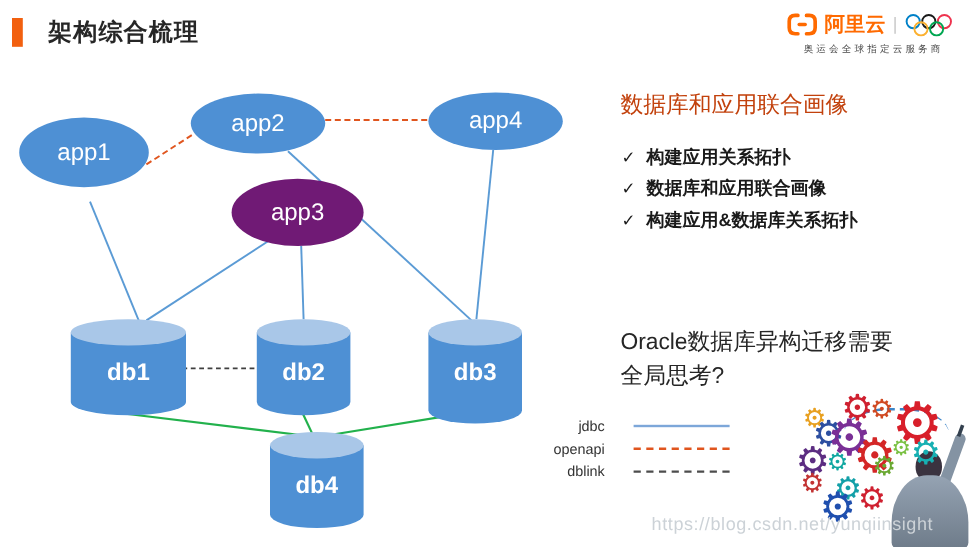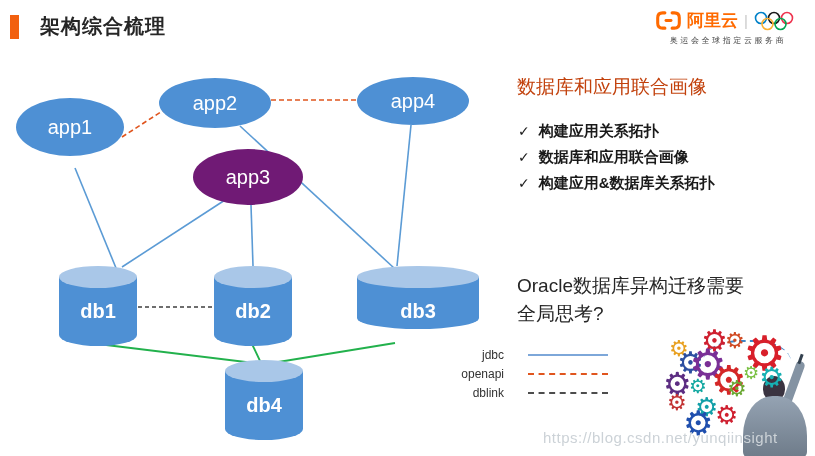--- a/index.html
+++ b/index.html
@@ -95,31 +95,31 @@
       <line x1="138" y1="307" x2="213" y2="307" stroke="#3f3f3f" stroke-width="1.6" stroke-dasharray="4,3"></line>
       <line x1="98" y1="344" x2="262" y2="364" stroke="#22b14c" stroke-width="1.8"></line>
       <line x1="252" y1="344" x2="261" y2="363" stroke="#22b14c" stroke-width="1.8"></line>
       <line x1="395" y1="343" x2="266" y2="364" stroke="#22b14c" stroke-width="1.8"></line>
     </svg>
   <div id="nodes">
       <div class="app-node" style="left: 16px; top: 98px; width: 108px; height: 58px; background: rgb(78, 144, 212); color: rgb(255, 255, 255);">app1</div>
       <div class="app-node" style="left: 159px; top: 78px; width: 112px; height: 50px; background: rgb(78, 144, 212); color: rgb(255, 255, 255);">app2</div>
       <div class="app-node" style="left: 193px; top: 149px; width: 110px; height: 56px; background: #701a75; color: rgb(255, 255, 255);">app3</div>
       <div class="app-node" style="left: 357px; top: 77px; width: 112px; height: 48px; background: rgb(78, 144, 212); color: rgb(255, 255, 255);">app4</div>
-      <div class="cyl" style="left: 59px; top: 266px; width: 78px; height: 80px;">
+      <div class="cyl" style="left: 59px; top: 266px; width: 96px; height: 80px;">
         <span class="cyl-body" style="background: rgb(78, 144, 212);"></span>
         <span class="cyl-top" style="background: rgb(169, 199, 232);"></span>
         <span class="cyl-label">db1</span>
       </div>
       <div class="cyl" style="left: 214px; top: 266px; width: 78px; height: 80px;">
         <span class="cyl-body" style="background: rgb(78, 144, 212);"></span>
         <span class="cyl-top" style="background: rgb(169, 199, 232);"></span>
         <span class="cyl-label">db2</span>
       </div>
-      <div class="cyl" style="left: 357px; top: 266px; width: 78px; height: 63px; padding-left: 44px;">
+      <div class="cyl" style="left: 357px; top: 266px; width: 78px; height: 87px;">
         <span class="cyl-body" style="background: rgb(78, 144, 212);"></span>
         <span class="cyl-top" style="background: rgb(169, 199, 232);"></span>
         <span class="cyl-label">db3</span>
       </div>
       <div class="cyl" style="left: 225px; top: 360px; width: 78px; height: 80px;">
         <span class="cyl-body" style="background: rgb(78, 144, 212);"></span>
         <span class="cyl-top" style="background: rgb(169, 199, 232);"></span>
         <span class="cyl-label">db4</span>
       </div>
     </div>

